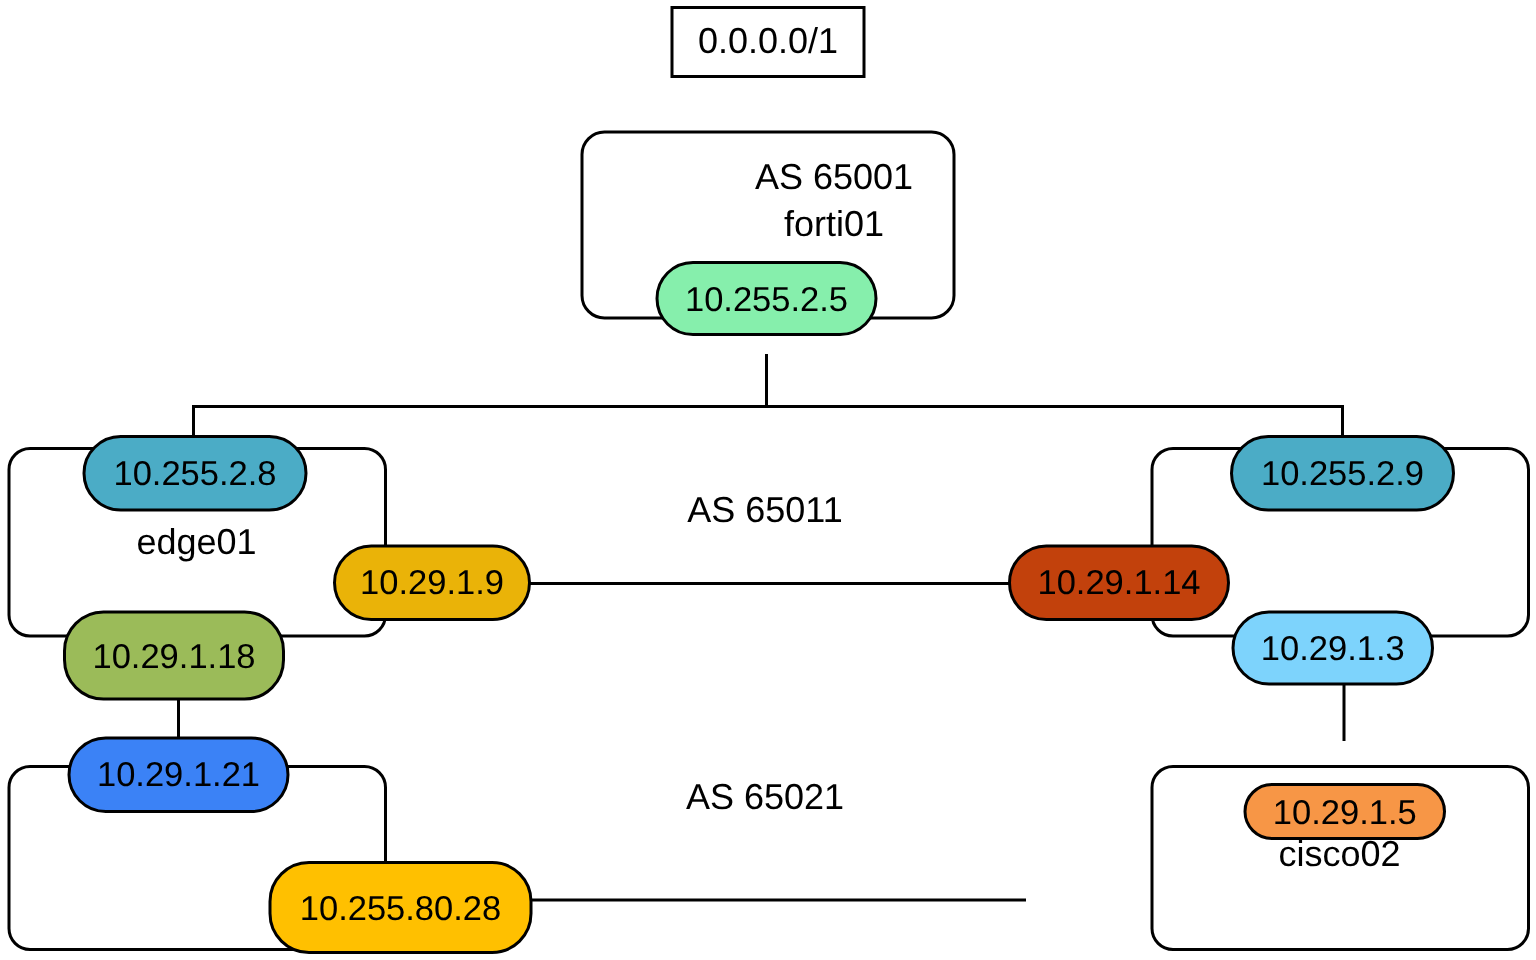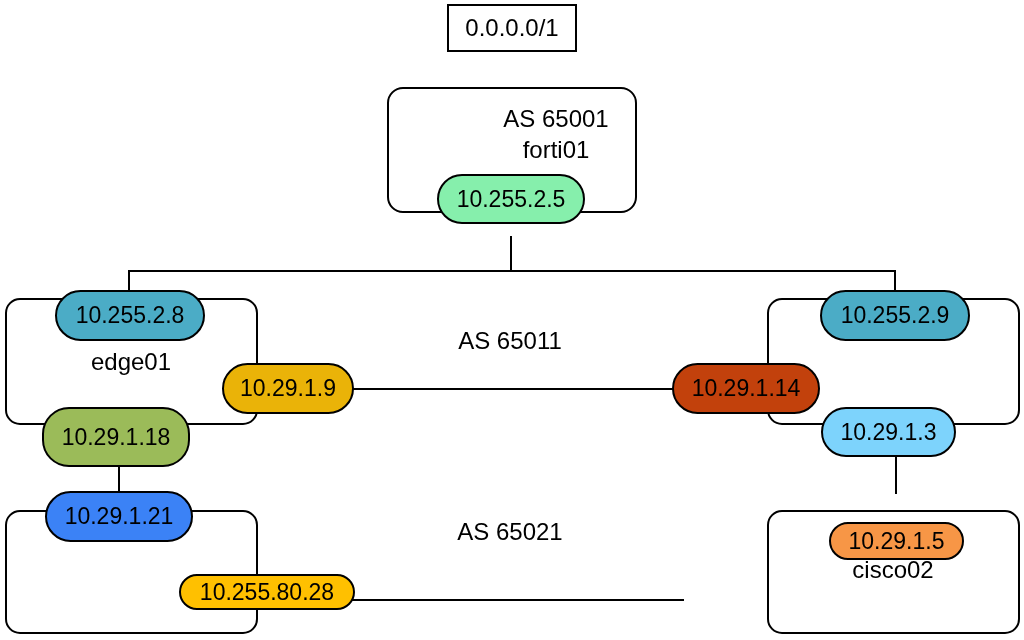--- a/index.html
+++ b/index.html
@@ -104,21 +104,21 @@
 
   <div class="pill" style="left: 222px; top: 363px; width: 132px; height: 51px; background-color: #eab308;">10.29.1.9</div>
   <div class="pill" style="left: 672px; top: 363px; width: 148px; height: 51px; background-color: #c2410c;">10.29.1.14</div>
 
   <div class="pill" style="left: 42px; top: 407px; width: 148px; height: 60px; background-color: rgb(155, 187, 89);">10.29.1.18</div>
   <div class="pill" style="left: 821px; top: 407px; width: 135px; height: 50px; background-color: #7dd3fc;">10.29.1.3</div>
 
   <div class="pill" style="left: 45px; top: 491px; width: 148px; height: 51px; background-color: #3b82f6;">10.29.1.21</div>
   <div class="pill" style="left: 829px; top: 491px; width: 135px; height: 38px; background-color: rgb(247, 150, 70); margin-top: 31px;">10.29.1.5</div>
 
-  <div class="pill" style="left: 179px; top: 574px; width: 176px; height: 36px; background-color: rgb(255, 192, 0);">10.255.80.28</div>
+  <div class="pill" style="left: 179px; top: 574px; width: 176px; height: 62px; background-color: rgb(255, 192, 0);">10.255.80.28</div>
 
   <div class="box-caption" style="left:387px; top:103px; width:250px;padding-left:44px;">
     <span>AS 65001</span>
     <span>forti01</span>
   </div>
 
   <div class="label" style="left:410px; top:327px; width:200px;">AS 65011</div>
   <div class="label" style="left:410px; top:518px; width:200px;">AS 65021</div>
 
   <div class="label" style="left:71px; top:348px; width:120px;">edge01</div>

